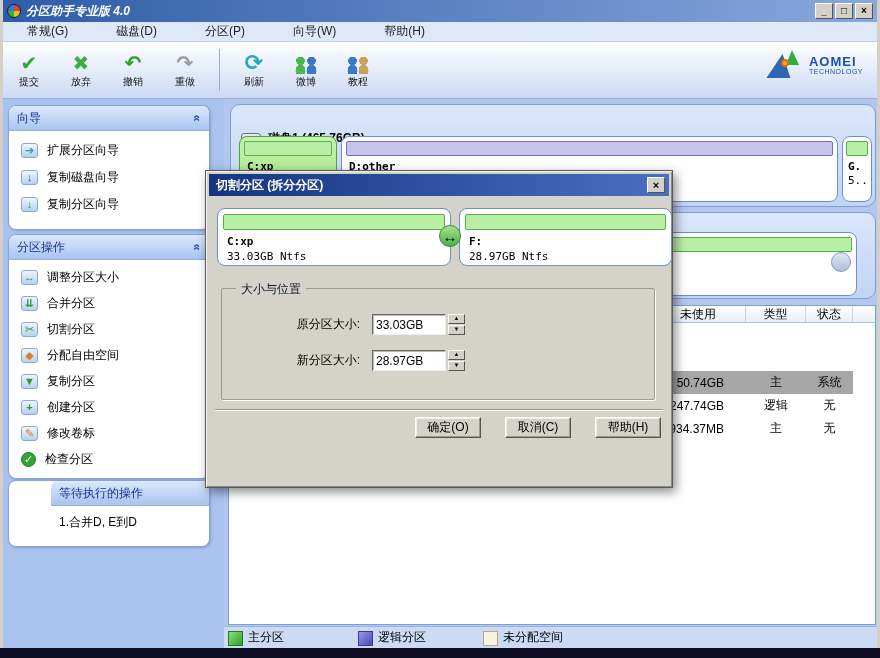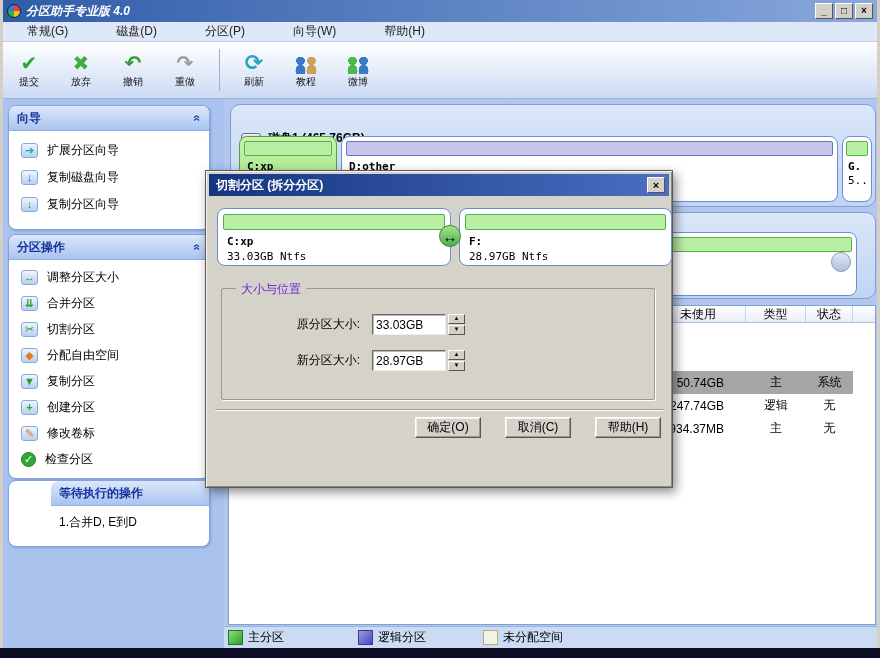--- a/index.html
+++ b/index.html
@@ -56,21 +56,21 @@
   .logo-text{display:flex;flex-direction:column;line-height:1;}
   .logo-line1{font-weight:bold;color:#1a52a8;font-size:13px;letter-spacing:1px;}
   .logo-line2{color:#1a52a8;font-size:7px;letter-spacing:.5px;}
 
   
   .sidebar{position:absolute;left:3px;top:99px;width:221px;height:549px;background:#a9c2ee;}
   .panel{position:absolute;left:5px;width:202px;border:1px solid #84a3dc;border-radius:8px;background:#fff;
     box-shadow:1px 1px 2px rgba(40,60,120,.25);}
   .panel-header{height:25px;border-radius:7px 7px 0 0;background:linear-gradient(#dce8fb,#a9c4f0);
     display:flex;align-items:center;padding:0 8px;border-bottom:1px solid #8fb0e0;}
-  .panel-title{font-size:12px;font-weight:bold;color:#16329c;flex:1;}
+  .panel-title{font-size:12px;font-weight:normal;color:#16329c;flex:1;}
   .chevron{color:#2a52b0;font-weight:bold;font-size:12px;transform:rotate(90deg);cursor:pointer;}
   .panel-body{padding:6px 4px;}
   .side-item{display:flex;align-items:center;gap:9px;height:27px;padding-left:8px;font-size:12px;color:#000;cursor:pointer;}
   .sicon{width:17px;height:15px;border-radius:3px;background:linear-gradient(#eef5ff,#b8d0f0);
     border:1px solid #8aa8d8;display:inline-flex;align-items:center;justify-content:center;
     font-size:11px;line-height:11px;font-weight:bold;}
   .g{color:#2f9e2f;} .b{color:#2a5ad0;} .o{color:#e08020;} .t{color:#18a8a0;}
   .sicon.badge{background:#2fa832;border-color:#1f7a22;color:#fff;border-radius:50%;width:15px;}
   .pending-line{font-size:12px;color:#000;padding:8px 8px;}
 
@@ -108,21 +108,21 @@
   .trow.selected{background:#a6a6a6;}
   .td{display:flex;align-items:center;}
   .td.blank{width:422px;}
   .td.c-unused{width:95px;justify-content:flex-end;padding-right:22px;}
   .td.c-type{width:60px;justify-content:center;}
   .td.c-status{width:47px;justify-content:center;}
 
   
   .legendbar{position:absolute;left:0;top:527px;width:653px;height:22px;background:#ccdbf4;
     border-top:1px solid #9ab4e0;display:flex;align-items:center;font-size:12px;color:#000;}
-  .legend-item{display:flex;align-items:center;gap:5px;position:absolute;}
+  .legend-item{display:flex;align-items:flex-end;gap:5px;position:absolute;}
   .lbox{width:15px;height:15px;border:1px solid;}
   .lbox.green{background:linear-gradient(135deg,#8ae07a,#2f9e2f);border-color:#1f7a1f;}
   .lbox.purple{background:linear-gradient(135deg,#9a9ae0,#4848b8);border-color:#3838a0;}
   .lbox.unalloc{background:#f5f2e6;border-color:#c0a878;}
 
   
   .dialog{position:absolute;left:205px;top:170px;width:468px;height:318px;background:#d5d2ca;
     border:1px solid #5a5a5a;box-shadow:inset 1px 1px 0 #f4f3ef,inset -1px -1px 0 #8a8a84,3px 4px 10px rgba(0,0,0,.45);
     z-index:30;padding:3px;}
   .dlg-titlebar{height:22px;background:linear-gradient(90deg,#15357f,#4a6fc2);display:flex;align-items:center;
@@ -143,21 +143,21 @@
     background:#b9eea5;border:1px solid #55b04a;overflow:hidden;}
   .dlg-pblock .bar .fill{height:100%;background:linear-gradient(#4ec84e,#1f9a1f);}
   .dlg-pname{position:absolute;left:9px;top:26px;font-family:"DejaVu Sans Mono",monospace;font-weight:bold;font-size:11px;}
   .dlg-psize{position:absolute;left:9px;top:41px;font-family:"DejaVu Sans Mono",monospace;font-size:11px;}
   .dlg-handle{position:absolute;left:230px;top:29px;width:22px;height:22px;border-radius:50%;z-index:2;
     background:linear-gradient(#a8e088,#4cb04c);border:1px solid #3a8a3a;cursor:ew-resize;
     display:flex;align-items:center;justify-content:center;font-size:15px;font-weight:bold;color:#000;}
 
   .groupbox{position:absolute;left:12px;top:92px;width:434px;height:112px;border:1px solid #9a9a94;
     border-radius:2px;box-shadow:1px 1px 0 #fff;}
-  .groupbox-title{position:absolute;left:14px;top:-8px;background:#d5d2ca;padding:0 5px;font-size:12px;color:#6d28d9;}
+  .groupbox-title{position:absolute;left:14px;top:-8px;background:#d5d2ca;padding:0 5px;font-size:12px;color:#0f172a;}
   .field-row{position:absolute;left:0;width:100%;height:22px;display:flex;align-items:center;}
   .field-row.r1{top:24px;} .field-row.r2{top:60px;}
   .field-label{width:150px;text-align:right;font-size:12px;color:#000;padding-right:12px;}
   .field-input{width:74px;height:21px;background:#fff;border:1px solid;border-color:#6a6a6a #efefef #efefef #6a6a6a;
     box-shadow:inset 1px 1px 0 #b8b8b0;font-size:12px;padding:3px 3px 0 3px;color:#000;}
   .spinner{display:flex;flex-direction:column;margin-left:2px;gap:1px;}
   .spin-btn{width:17px;height:10px;font-size:6px;line-height:7px;padding:0;background:#d4d0c8;
     border:1px solid;border-color:#fff #555 #555 #fff;color:#000;}
 
   .dlg-sep{position:absolute;left:6px;right:6px;top:213px;height:2px;
@@ -207,31 +207,42 @@
       <span class="ticon redo">↷</span>
       <span class="tlabel">重做</span>
     </div>
     <div class="tsep"></div>
     <div class="tbtn">
       <span class="ticon refresh">⟳</span>
       <span class="tlabel">刷新</span>
     </div>
     <div class="tbtn">
       <span class="people">
+        <span class="person" style="--c:#4cb84c;"></span>
+          <span class="person" style="--c:#3a78c8;"></span>
+      </span>
+      <span class="tlabel">微博</span>
+    </div>
+    <div class="tbtn">
+      <span class="people">
         <span class="person" style="--c:#3a78c8;"></span>
           <span class="person" style="--c:#caa25a;"></span>
       </span>
       <span class="tlabel">教程</span>
     </div>
-    <div class="tbtn">
-      <span class="people">
-        <span class="person" style="--c:#4cb84c;"></span>
-          <span class="person" style="--c:#3a78c8;"></span>
-      </span>
-      <span class="tlabel">微博</span>
+    <div class="logo">
+      <span class="logo-mark">
+        <span class="logo-tri-blue"></span>
+          <span class="logo-tri-green"></span>
+          <span class="logo-ring"></span>
+      </span>
+      <span class="logo-text">
+        <span class="logo-line1">AOMEI</span>
+        <span class="logo-line2">TECHNOLOGY</span>
+      </span>
     </div>
   </div>
 
   <div class="sidebar">
 
     <div class="panel" style="top:6px;height:125px;">
       <div class="panel-header">
         <span class="panel-title">向导</span>
         <span class="chevron">«</span>
       </div>

